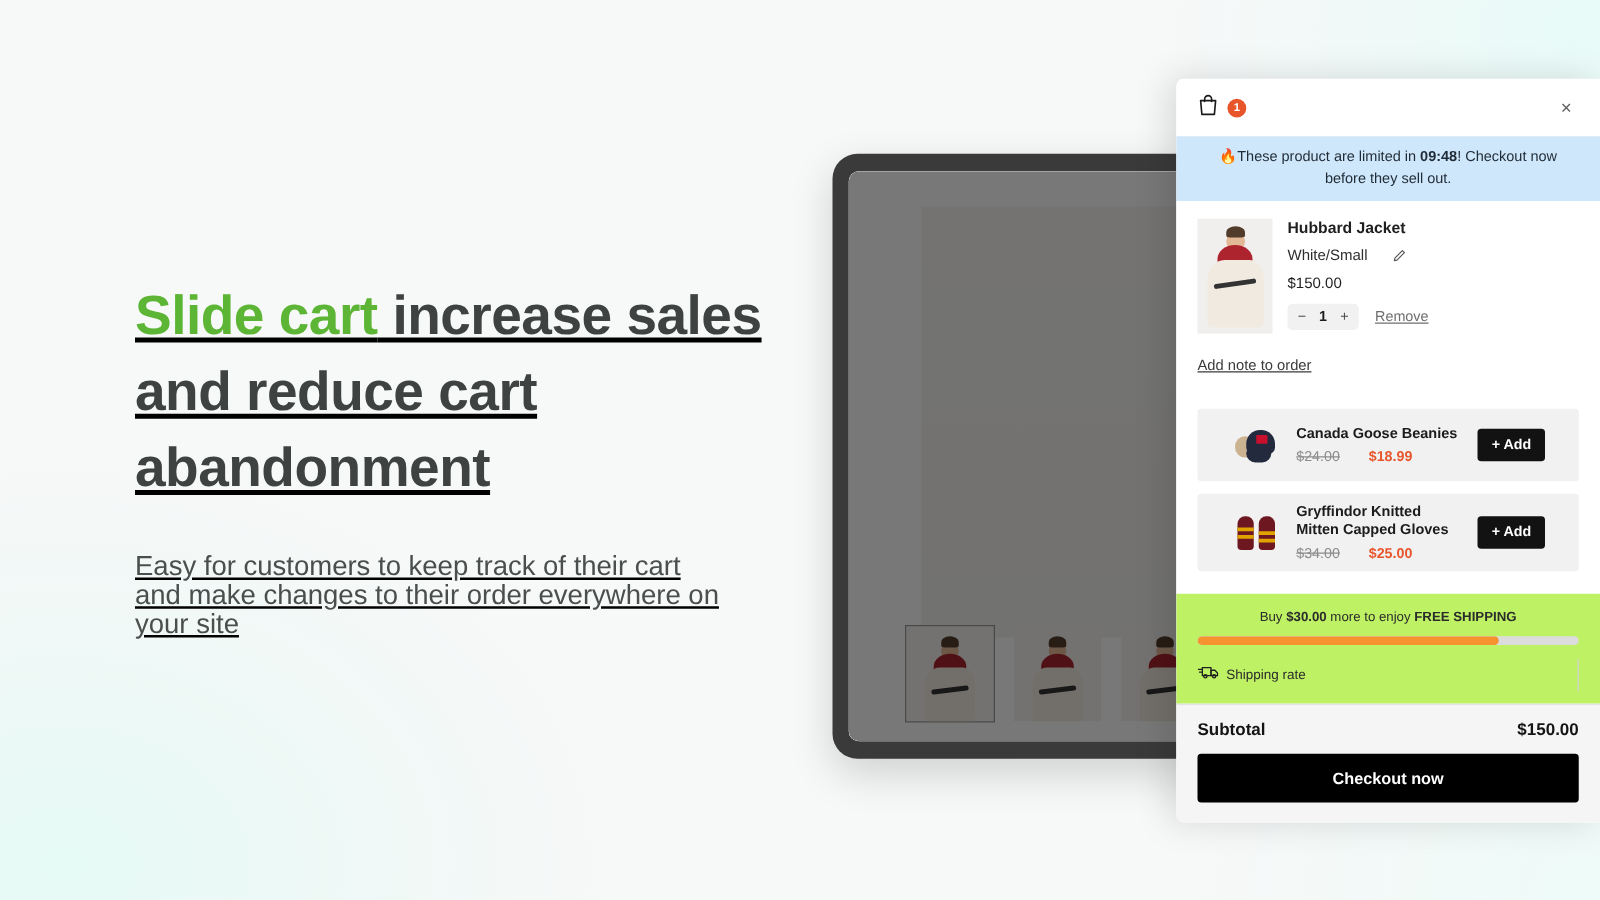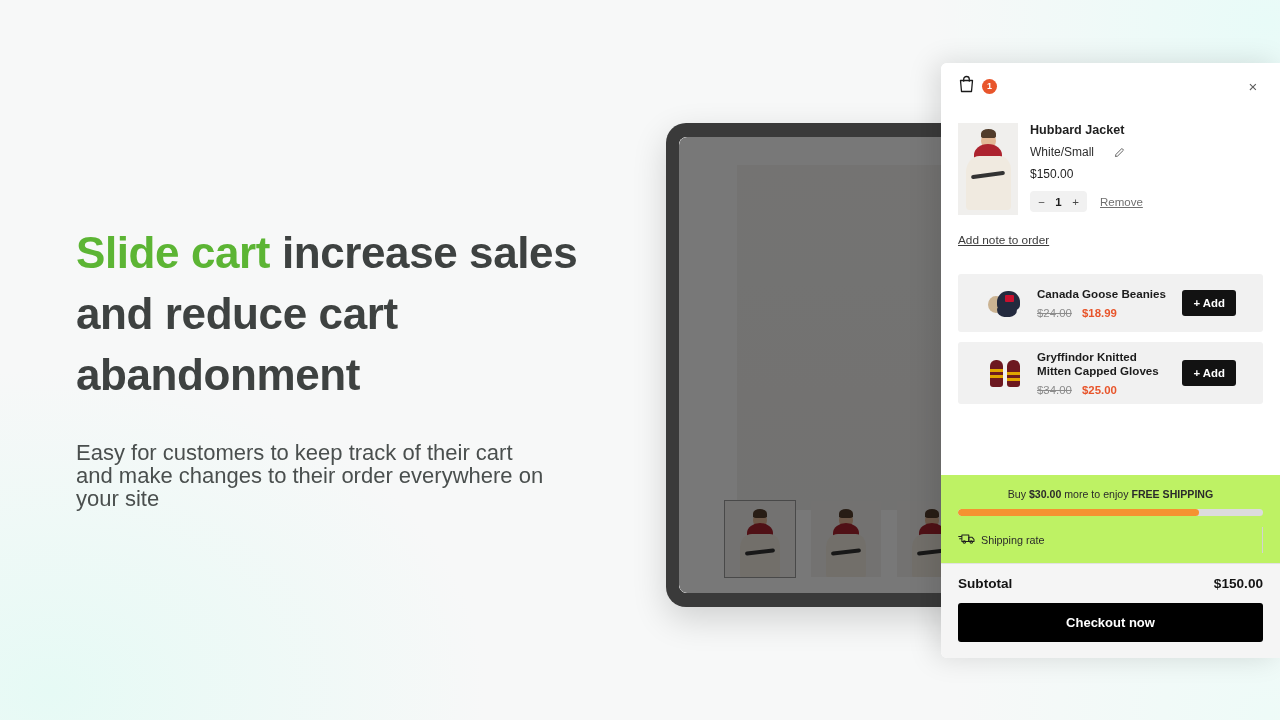--- a/index.html
+++ b/index.html
@@ -11,21 +11,21 @@
   body {
     position: relative;
     background:
       radial-gradient(ellipse 700px 520px at 4% 96%, #e6faf5 0%, rgba(230,250,245,0) 62%),
       radial-gradient(ellipse 560px 420px at 99% 3%, #e8fbf8 0%, rgba(232,251,248,0) 60%),
       radial-gradient(ellipse 520px 420px at 99% 99%, #eefbf8 0%, rgba(238,251,248,0) 60%),
       #f7f8f8;
   }
 
   
-  .copy { position: absolute; left: 76px; top: 222px; width: 560px; }
+  .copy { position: absolute; left: 108px; top: 222px; width: 560px; text-decoration: underline; }
   .headline {
     font-size: 44px; line-height: 61px; font-weight: 700;
     color: #3e4241; letter-spacing: -0.4px;
   }
   .headline .accent { color: #5cb534; }
   .subcopy {
     margin-top: 36px; font-size: 22px; line-height: 23px;
     color: #4a4f4e; max-width: 470px;
   }
 
@@ -243,21 +243,21 @@
     background: #6d1820; border-radius: 6px 6px 3px 3px;
   }
   .mit-band {
     position: absolute; width: 13px; height: 3px; background: #e0a300;
   }
   .up-info { flex: 1 1 auto; min-width: 0; }
   .up-title {
     font-size: 11.6px; font-weight: 700; color: #1b1b1b; line-height: 14px;
   }
   .up-prices { margin-top: 6px; font-size: 11.4px; }
-  .up-old { color: #8c8c8c; text-decoration: line-through; margin-right: 7px; }
+  .up-old { color: #8c8c8c; text-decoration: line-through; margin-right: 20px; }
   .up-new { color: #e8552b; font-weight: 700; }
   .add-btn {
     flex: 0 0 auto; background: #121212; color: #fff;
     font-size: 11.4px; font-weight: 700; border: none; border-radius: 3px;
     padding: 7px 11px; cursor: pointer;
   }
 
   
   .cart-foot { flex: 0 0 auto; background: #bef264; padding: 13px 17px 10px; }
   .ship-msg { text-align: center; font-size: 10.6px; color: #2b2b2b; }
@@ -349,20 +349,23 @@
         <svg width="17" height="18" viewBox="0 0 17 18" fill="none">
           <path d="M2.5 5.5h12l-1 11h-10z" stroke="#1a1a1a" stroke-width="1.3" stroke-linejoin="round"></path>
           <path d="M5.7 6.2V4.3a2.8 2.8 0 0 1 5.6 0v1.9" stroke="#1a1a1a" stroke-width="1.3" stroke-linecap="round"></path>
         </svg>
       </span>
       <span class="bag-badge">1</span>
     </div>
     <div class="close-btn">×</div>
   </div>
 
+  <div class="announce">
+    <span>🔥</span><span>These product are limited in </span><b>09:48</b><span>! Checkout now before they sell out.</span>
+  </div>
 
   <div class="cart-body">
 
     <div class="line-item">
       <div class="li-img">
         <div class="li-head"></div>
         <div class="li-hair"></div>
         <div class="li-hood"></div>
         <div class="li-body"></div>
         <div class="li-stripe"></div>

